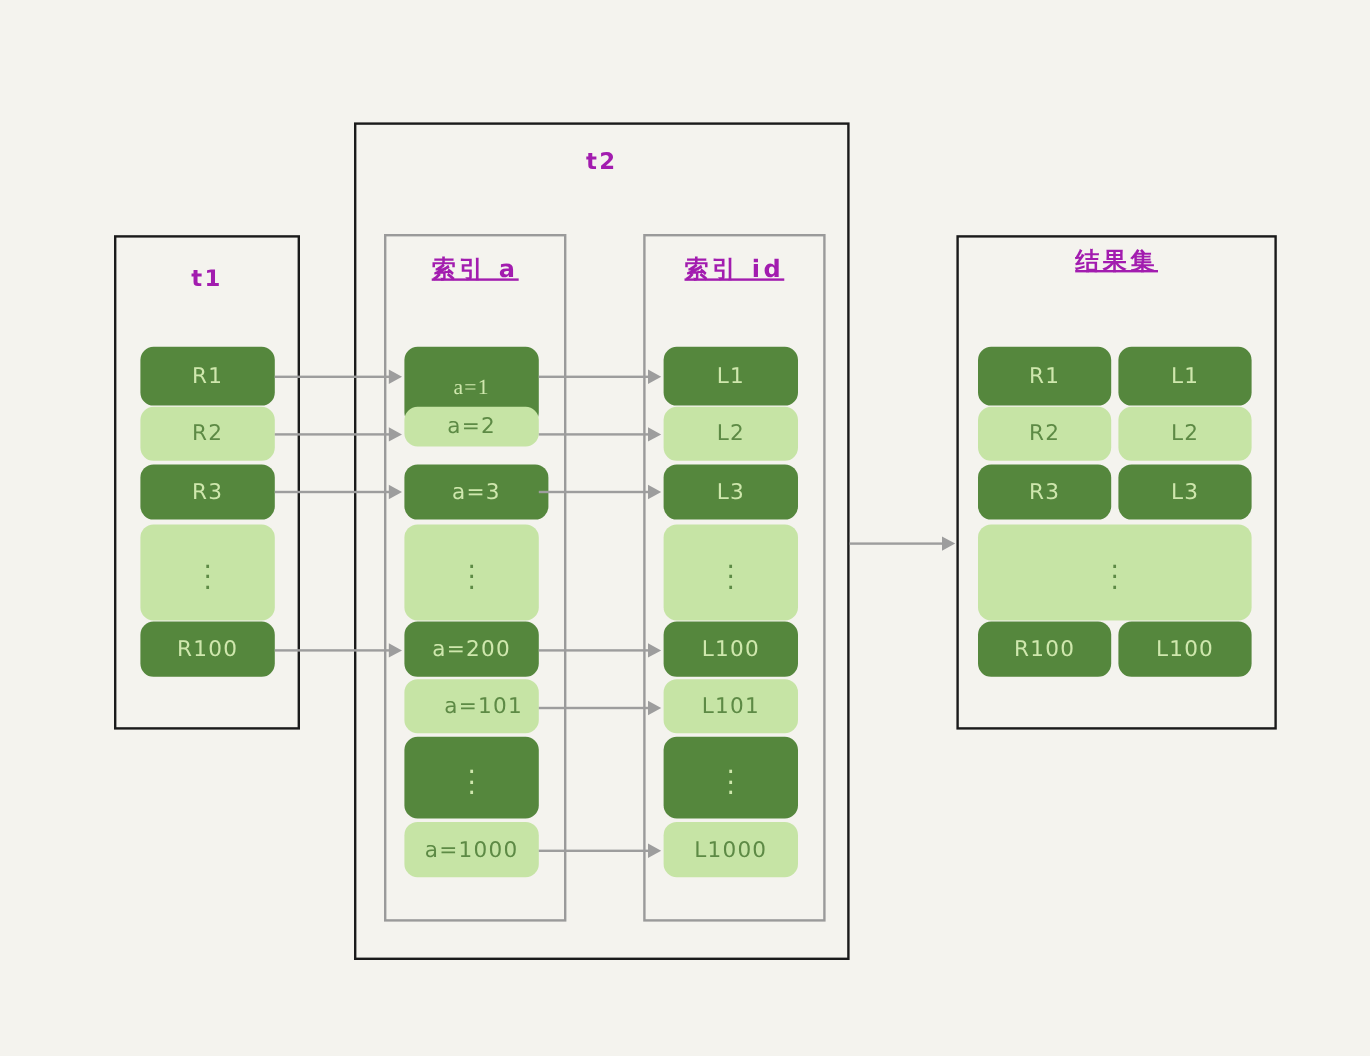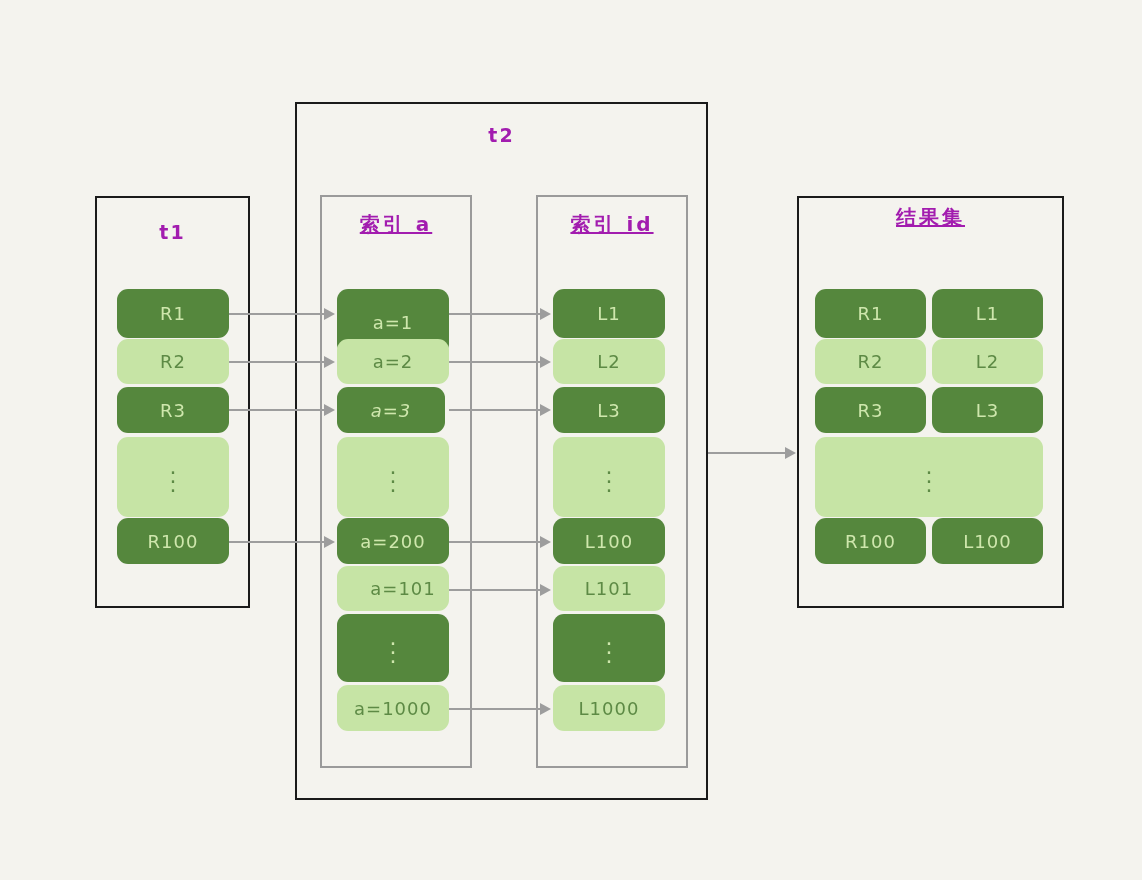--- a/index.html
+++ b/index.html
@@ -112,27 +112,27 @@
           <i>.</i>
           <i>.</i>
           <i>.</i>
         </span>
       </div>
       <div class="cell dark" style="left: 117px; top: 518px; width: 112px; height: 46px;">
         <span>R100</span>
       </div>
     </div>
   <div id="index-a-cells">
-      <div class="cell dark" style="left: 337px; top: 289px; width: 112px; height: 66px;">
+      <div class="cell dark" style="left: 337px; top: 289px; width: 112px; height: 66px; font-family: Liberation Serif, serif;">
         <span>a=1</span>
       </div>
-      <div class="cell light" style="left: 337px; top: 339px; width: 112px; height: 45px;">
+      <div class="cell light" style="left: 337px; top: 339px; width: 112px; height: 33px;">
         <span>a=2</span>
       </div>
-      <div class="cell dark" style="left: 337px; top: 387px; width: 108px; height: 46px; font-style: italic;">
+      <div class="cell dark" style="left: 337px; top: 387px; width: 120px; height: 46px;">
         <span>a=3</span>
       </div>
       <div class="cell light" style="left: 337px; top: 437px; width: 112px; height: 80px;">
         <span class="dots">
           <i>.</i>
           <i>.</i>
           <i>.</i>
         </span>
       </div>
       <div class="cell dark" style="left: 337px; top: 518px; width: 112px; height: 46px;">

